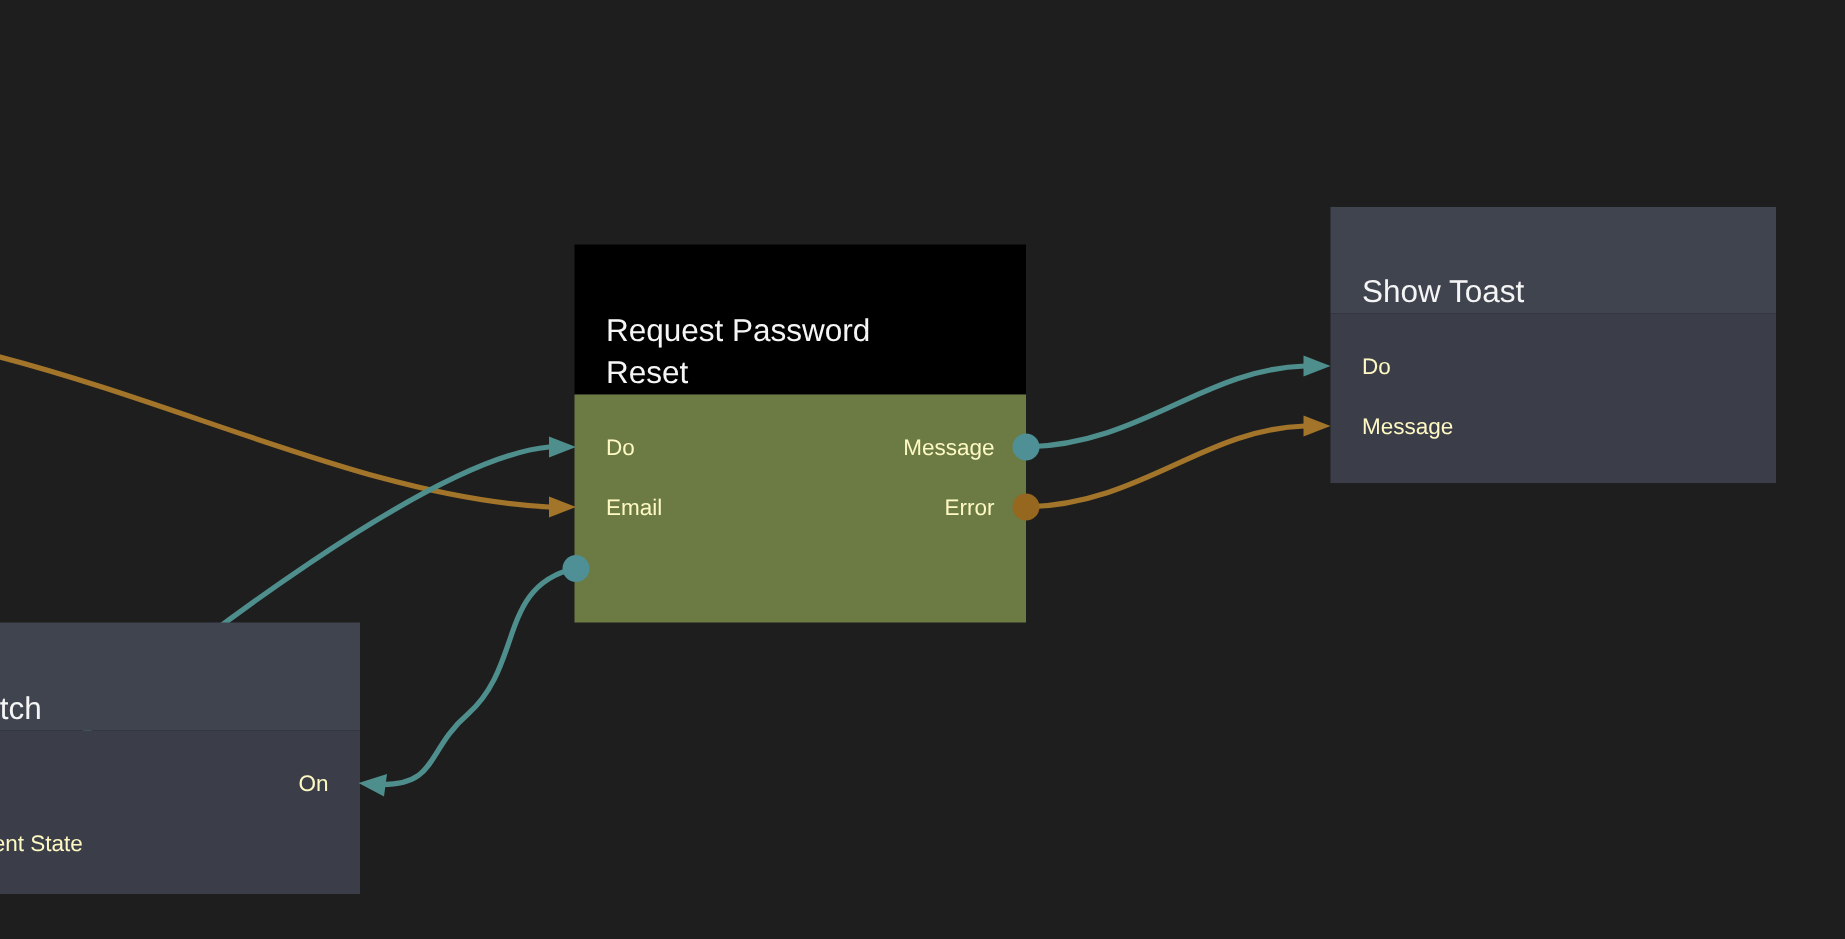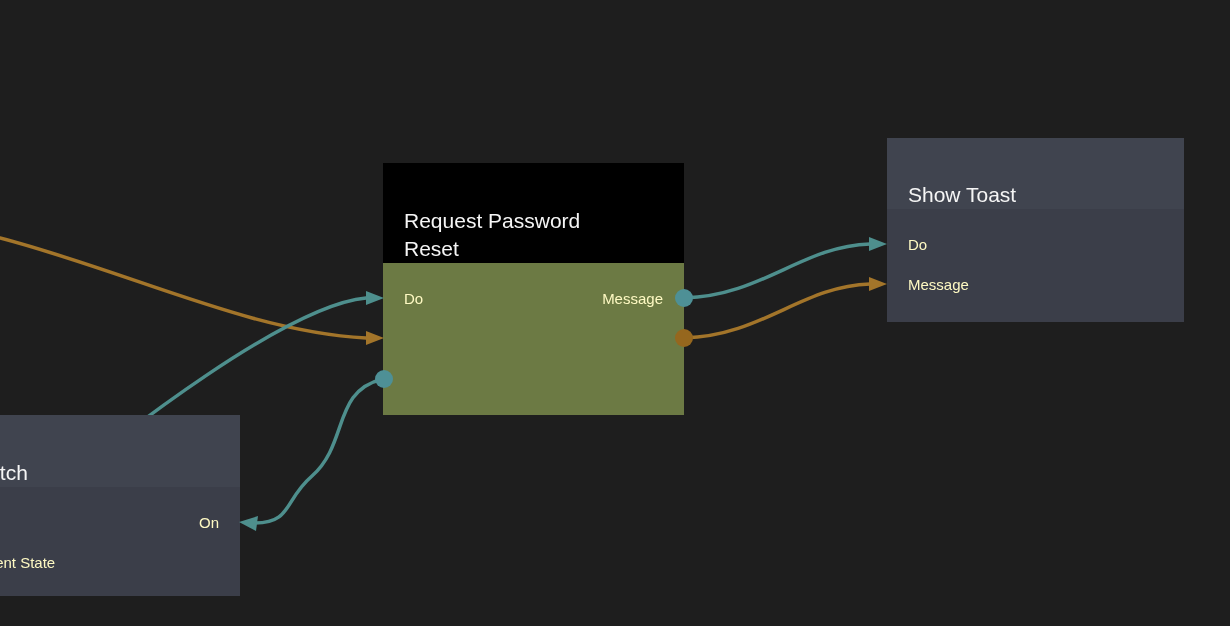--- a/index.html
+++ b/index.html
@@ -86,20 +86,24 @@
 
 <div class="node" id="node-reset">
   <div class="node-header">
     <div class="node-title">Request Password Reset</div>
   </div>
   <div class="node-body">
     <div class="port-row">
       <span class="port-label">Do</span>
       <span class="port-label">Message</span>
     </div>
+    <div class="port-row">
+      <span class="port-label">Email</span>
+      <span class="port-label">Error</span>
+    </div>
   </div>
 </div>
 
 <div class="node" id="node-toast">
   <div class="node-header">
     <div class="node-title">Show Toast</div>
   </div>
   <div class="node-body">
     <div class="port-row">
       <span class="port-label">Do</span>

